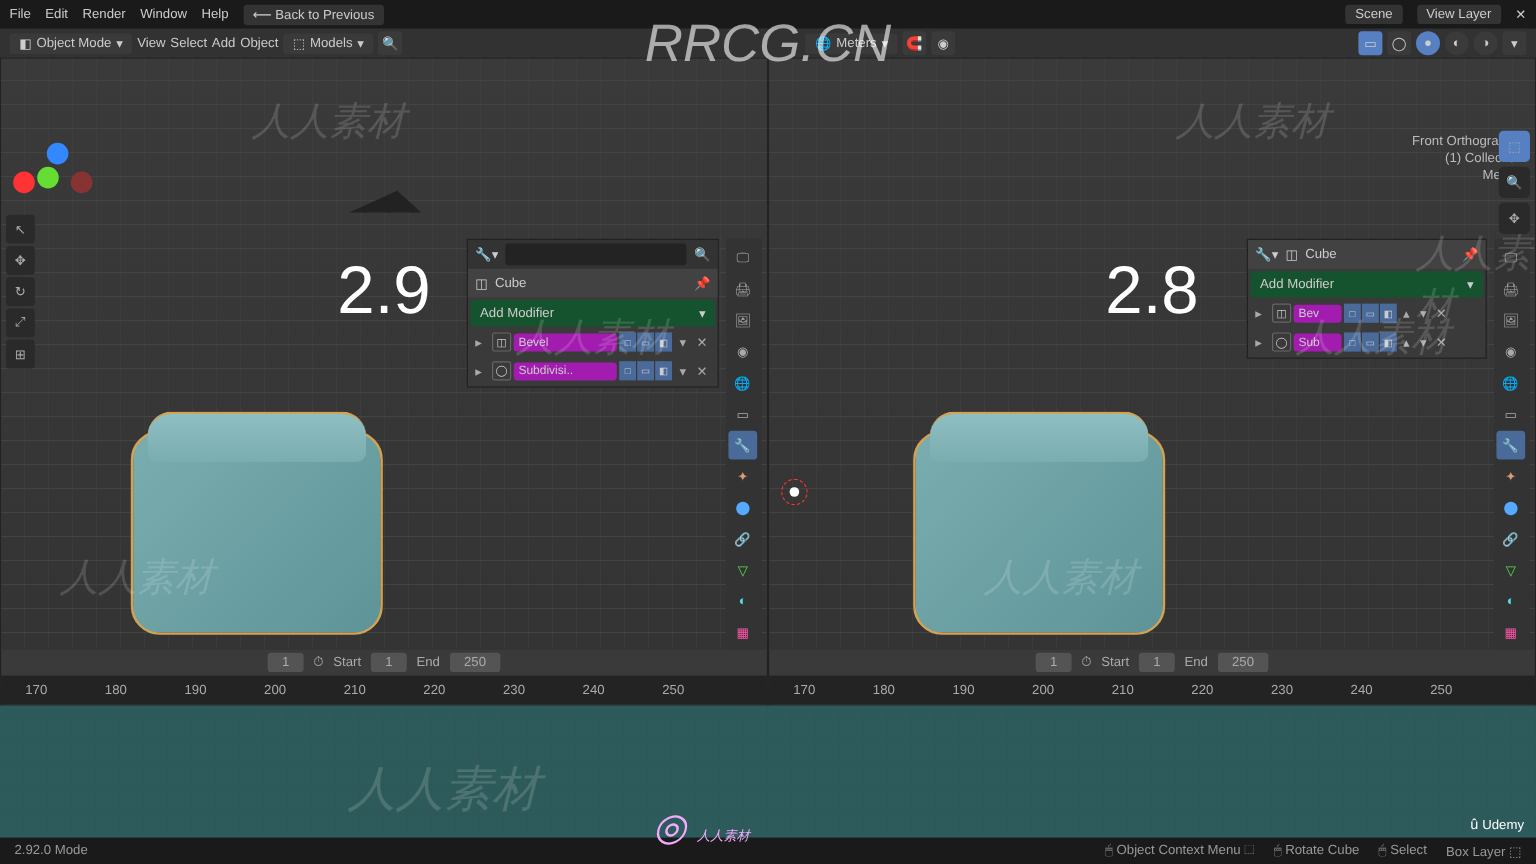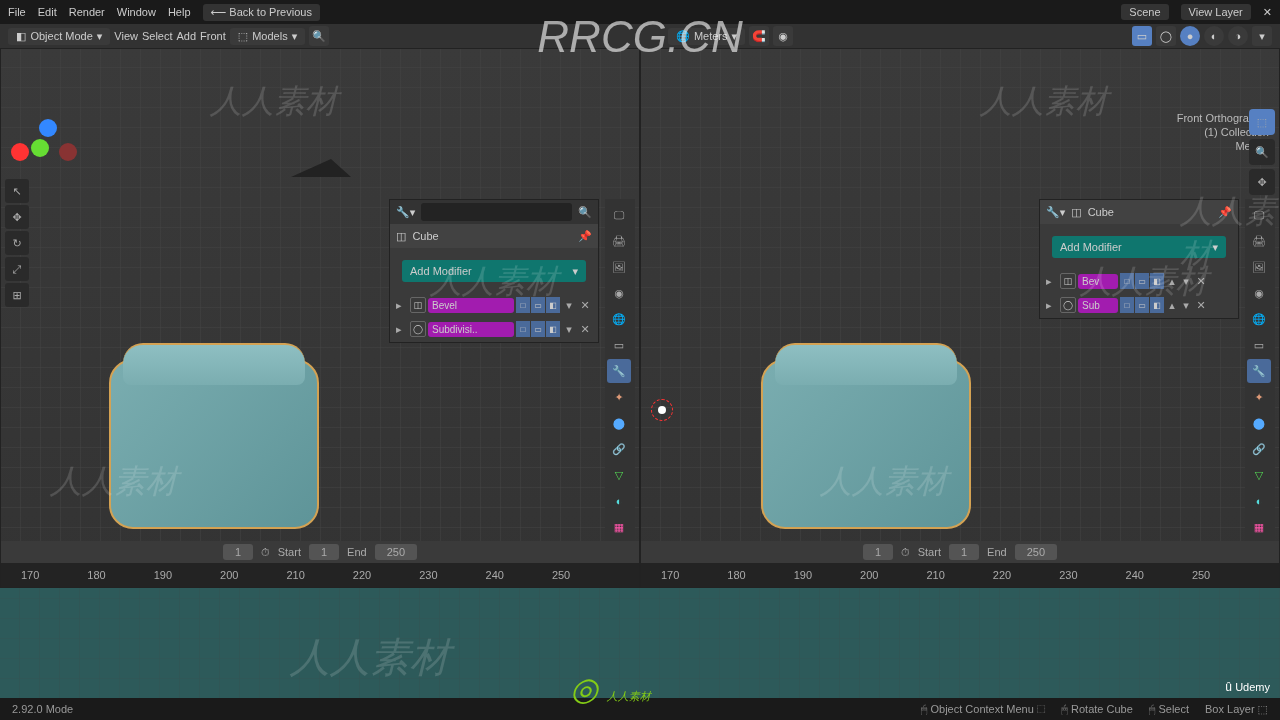--- a/index.html
+++ b/index.html
@@ -26,21 +26,21 @@
 .gizmo .r2{background:#833;top:24px;left:48px}
 .left-tools{position:absolute;left:4px;top:130px;display:flex;flex-direction:column;gap:2px}
 .left-tools .t{width:24px;height:24px;background:#2a2a2a;border-radius:3px;color:#aaa;display:flex;align-items:center;justify-content:center;cursor:pointer}
 .right-tools{position:absolute;right:4px;top:60px;display:flex;flex-direction:column;gap:4px}
 .right-tools .t{width:26px;height:26px;background:#2a2a2a;border-radius:4px;color:#aaa;display:flex;align-items:center;justify-content:center}
 .mod-panel{position:absolute;right:40px;top:150px;width:210px;background:#3a3a3a;border:1px solid #222;color:#ccc}
 .mod-header{height:24px;background:#333;display:flex;align-items:center;padding:0 6px;gap:6px}
 .mod-header input{flex:1;background:#232323;border:none;color:#ccc;padding:2px 4px;border-radius:3px;height:18px}
 .mod-title{height:24px;background:#424242;display:flex;align-items:center;padding:0 6px;gap:6px}
 .pin{margin-left:auto;color:#888}
-.add-mod{height:22px;background:#0f766e;margin:12px;border-radius:3px;display:flex;align-items:center;padding:0 8px;cursor:pointer}
+.add-mod{height:22px;background:#14532d;margin:2px;border-radius:3px;display:flex;align-items:center;padding:0 8px;cursor:pointer}
 .add-mod::after{content:'▾';margin-left:auto}
 .mod-row{height:22px;margin:2px 4px;display:flex;align-items:center;gap:2px;padding:0 2px}
 .mod-row .exp{width:12px;color:#aaa}
 .mod-row .ic{width:16px;height:16px;border:1px solid #666;border-radius:2px;display:flex;align-items:center;justify-content:center;font-size:9px}
 .mod-row .nm{flex:1;background:#a21caf;padding:2px 4px;border-radius:3px;font-size:10px}
 .mod-row .vis{display:flex;gap:1px}
 .mod-row .vis span{width:14px;height:16px;background:#4a6a9a;font-size:8px;display:flex;align-items:center;justify-content:center}
 .mod-row .dd{width:14px;color:#aaa;text-align:center}
 .mod-row .x{width:14px;color:#aaa;text-align:center;cursor:pointer}
 .mod-panel.compact{width:200px;right:40px;top:150px}
@@ -82,21 +82,21 @@
   <span class="btn">Scene</span>
   <span class="btn">View Layer</span>
   <span>✕</span>
 </div>
 
 <div class="toolbar">
   <span class="dropdown">◧ <span>Object Mode</span> ▾</span>
   <span>View</span>
   <span>Select</span>
   <span>Add</span>
-  <span>Front</span>
+  <span>Object</span>
   <span class="dropdown">⬚ <span>Models</span> ▾</span>
   <span class="tool-btn">🔍</span>
   <span style="flex:1"></span>
   <span class="dropdown">🌐 <span>Meters</span> ▾</span>
   <span class="tool-btn">🧲</span>
   <span class="tool-btn">◉</span>
   <span style="flex:1"></span>
   <span class="tool-btn active">▭</span>
   <span class="tool-btn">◯</span>
   <span class="tool-btn circle active">●</span>
@@ -117,20 +117,21 @@
         <div class="ball r2"></div>
       </div>
       <div class="camera"></div>
       <div class="left-tools">
         <div class="t">↖</div>
         <div class="t">✥</div>
         <div class="t">↻</div>
         <div class="t">⤢</div>
         <div class="t">⊞</div>
       </div>
+      <div class="version-label">2.9</div>
       <div class="cube"></div>
 
       <div class="tool-col">
         <div class="tc">🖵</div>
         <div class="tc">🖨</div>
         <div class="tc">🖼</div>
         <div class="tc">◉</div>
         <div class="tc">🌐</div>
         <div class="tc">▭</div>
         <div class="tc sel">🔧</div>
@@ -214,20 +215,21 @@
         <div>Meters</div>
       </div>
       <div class="right-tools">
         <div class="t" style="background:#5680c2">⬚</div>
         <div class="t">🔍</div>
         <div class="t">✥</div>
         <div class="t">📷</div>
         <div class="t">⊞</div>
       </div>
       <div class="cursor-3d" style="left:10px;top:350px"></div>
+      <div class="version-label">2.8</div>
       <div class="cube" style="left:120px"></div>
 
       <div class="tool-col">
         <div class="tc">🖵</div>
         <div class="tc">🖨</div>
         <div class="tc">🖼</div>
         <div class="tc">◉</div>
         <div class="tc">🌐</div>
         <div class="tc">▭</div>
         <div class="tc sel">🔧</div>
@@ -317,14 +319,14 @@
 <div class="udemy-logo">û <span>Udemy</span></div>
 
 <div class="watermark" style="top:12px;left:50%;transform:translateX(-50%);font-size:44px;color:rgba(255,255,255,.6)">RRCG.CN</div>
 <div class="watermark" style="top:80px;left:210px">人人素材</div>
 <div class="watermark" style="top:80px;left:980px">人人素材</div>
 <div class="watermark" style="top:260px;left:430px">人人素材</div>
 <div class="watermark" style="top:260px;left:1080px">人人素材</div>
 <div class="watermark" style="top:460px;left:50px">人人素材</div>
 <div class="watermark" style="top:460px;left:820px">人人素材</div>
 <div class="watermark" style="top:630px;left:290px;font-size:40px">人人素材</div>
-<div class="watermark" style="top:670px;left:570px;color:#84cc16">◎ <span>人人素材</span></div>
+<div class="watermark" style="top:670px;left:544px;color:#f0abfc">◎ <span>人人素材</span></div>
 <div class="watermark" style="top:190px;left:1180px">人人素材</div>
 
 </body></html>

